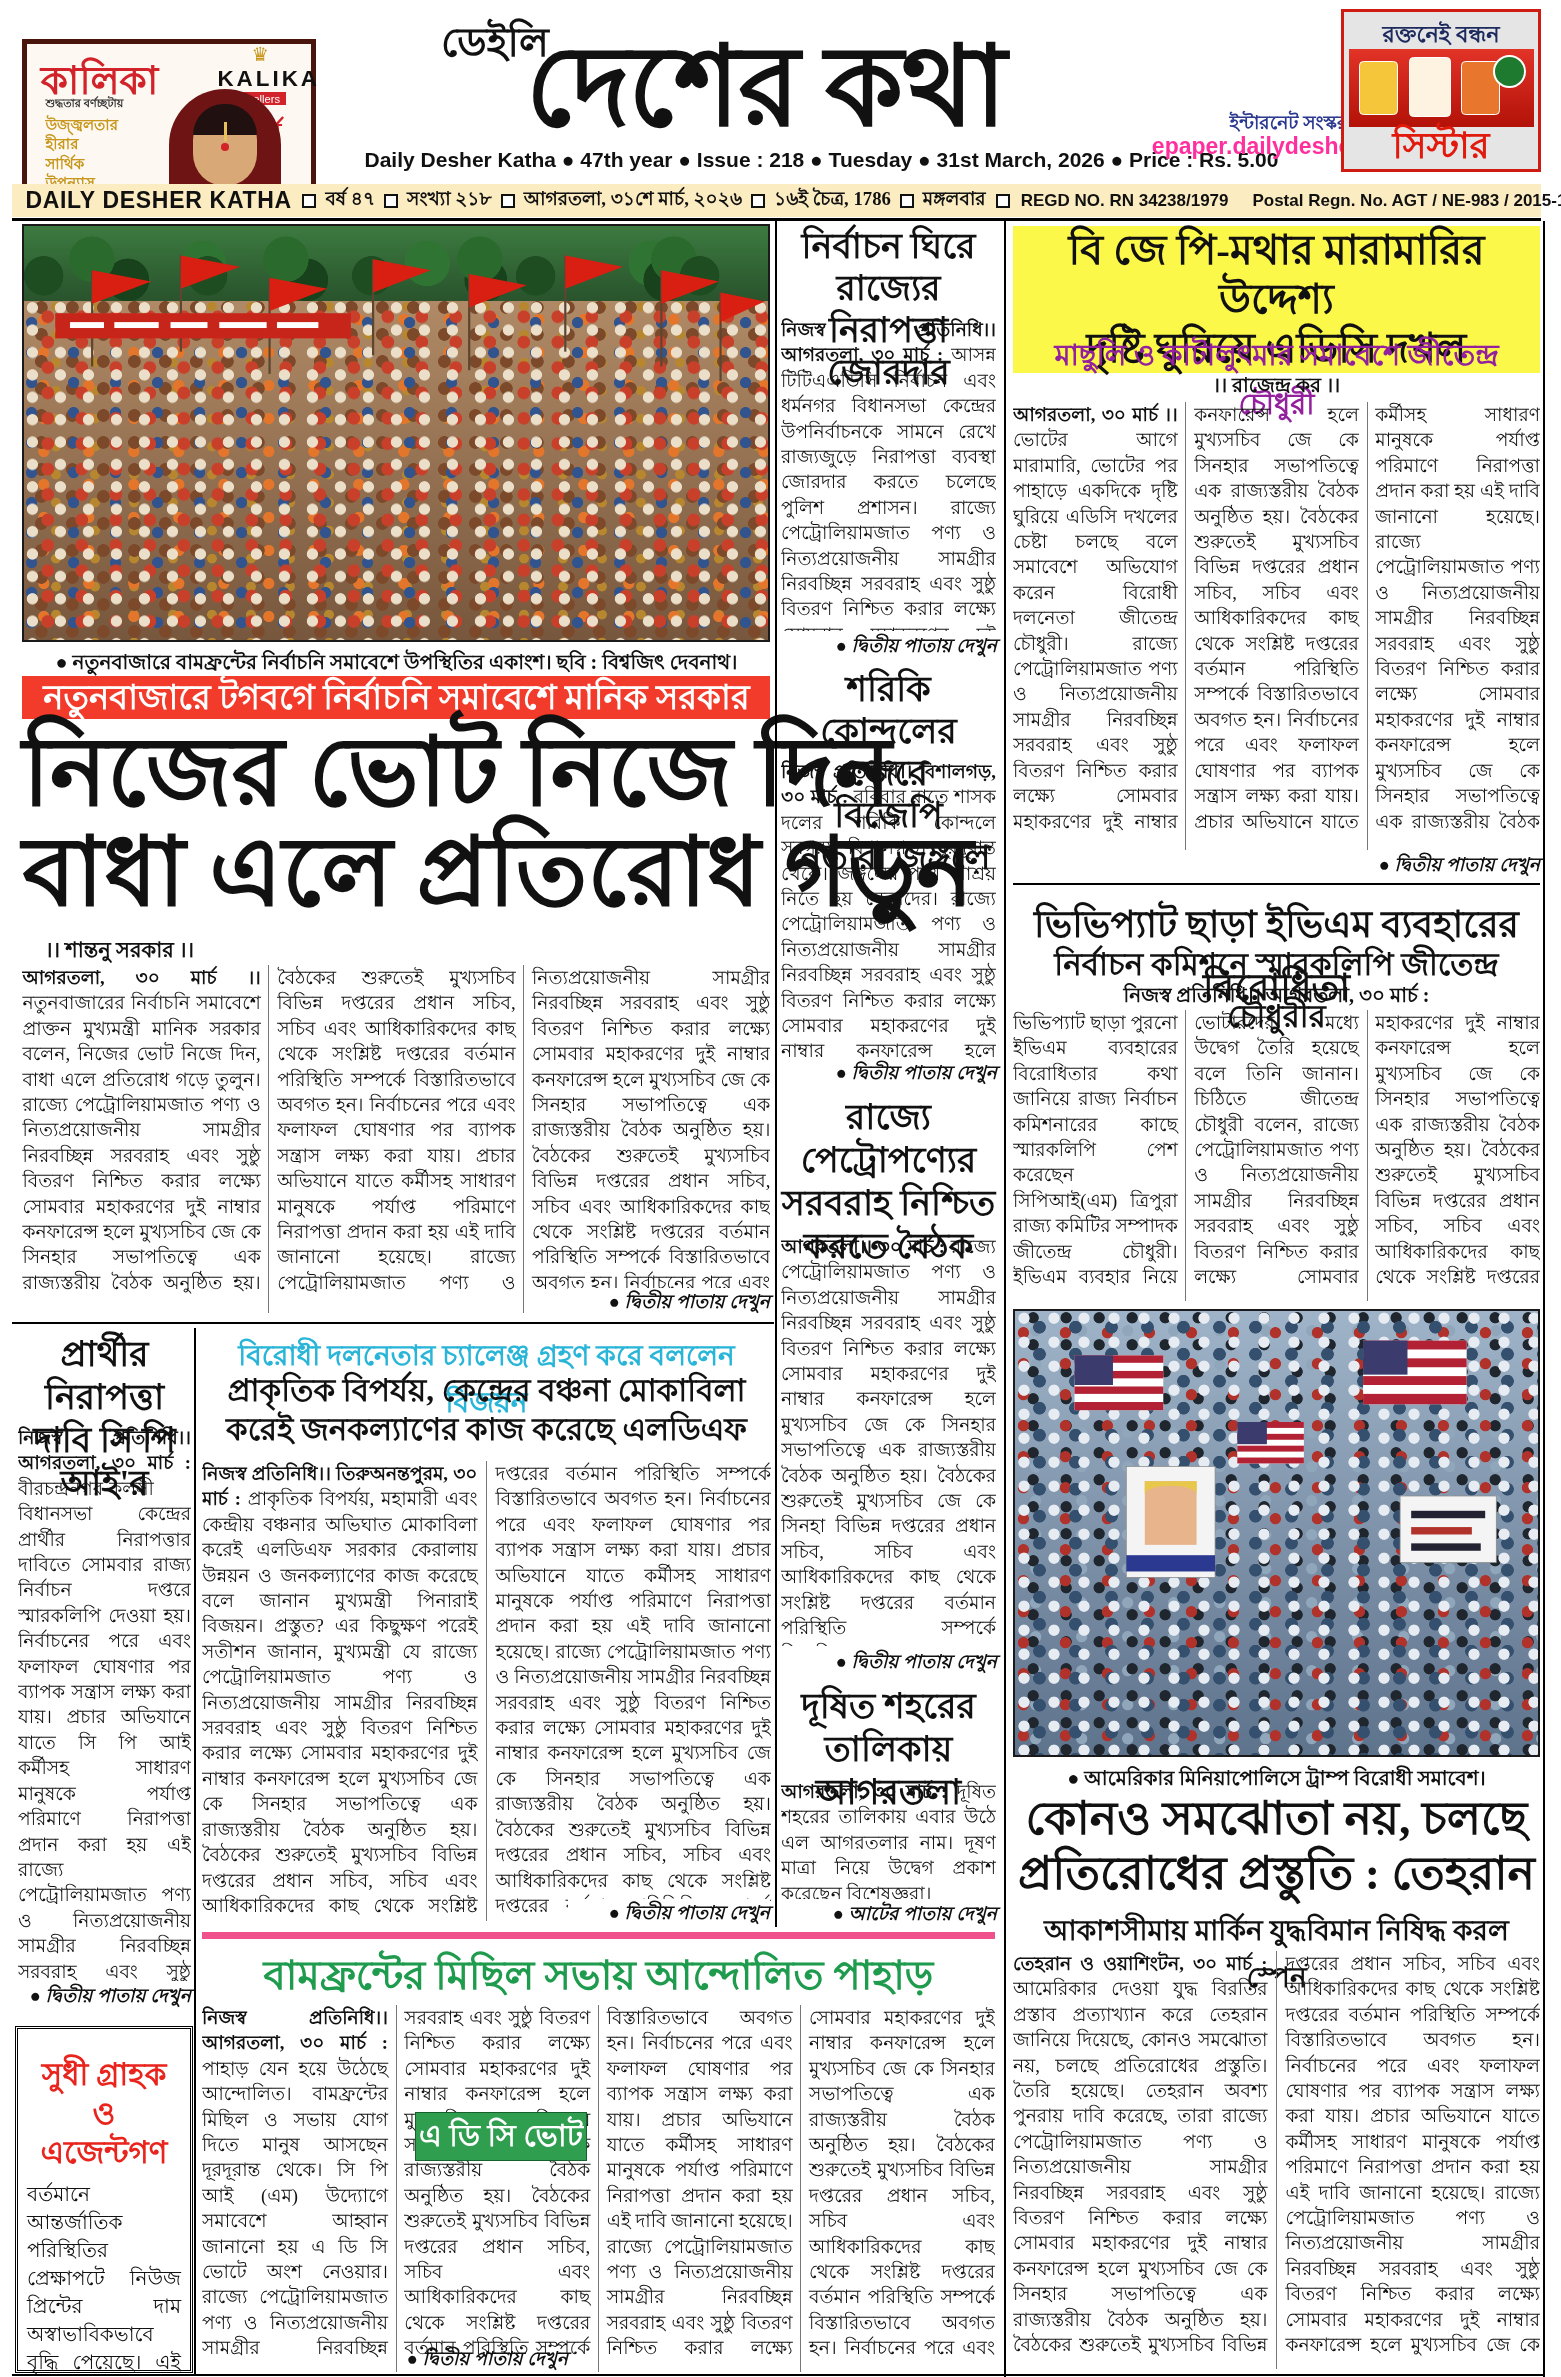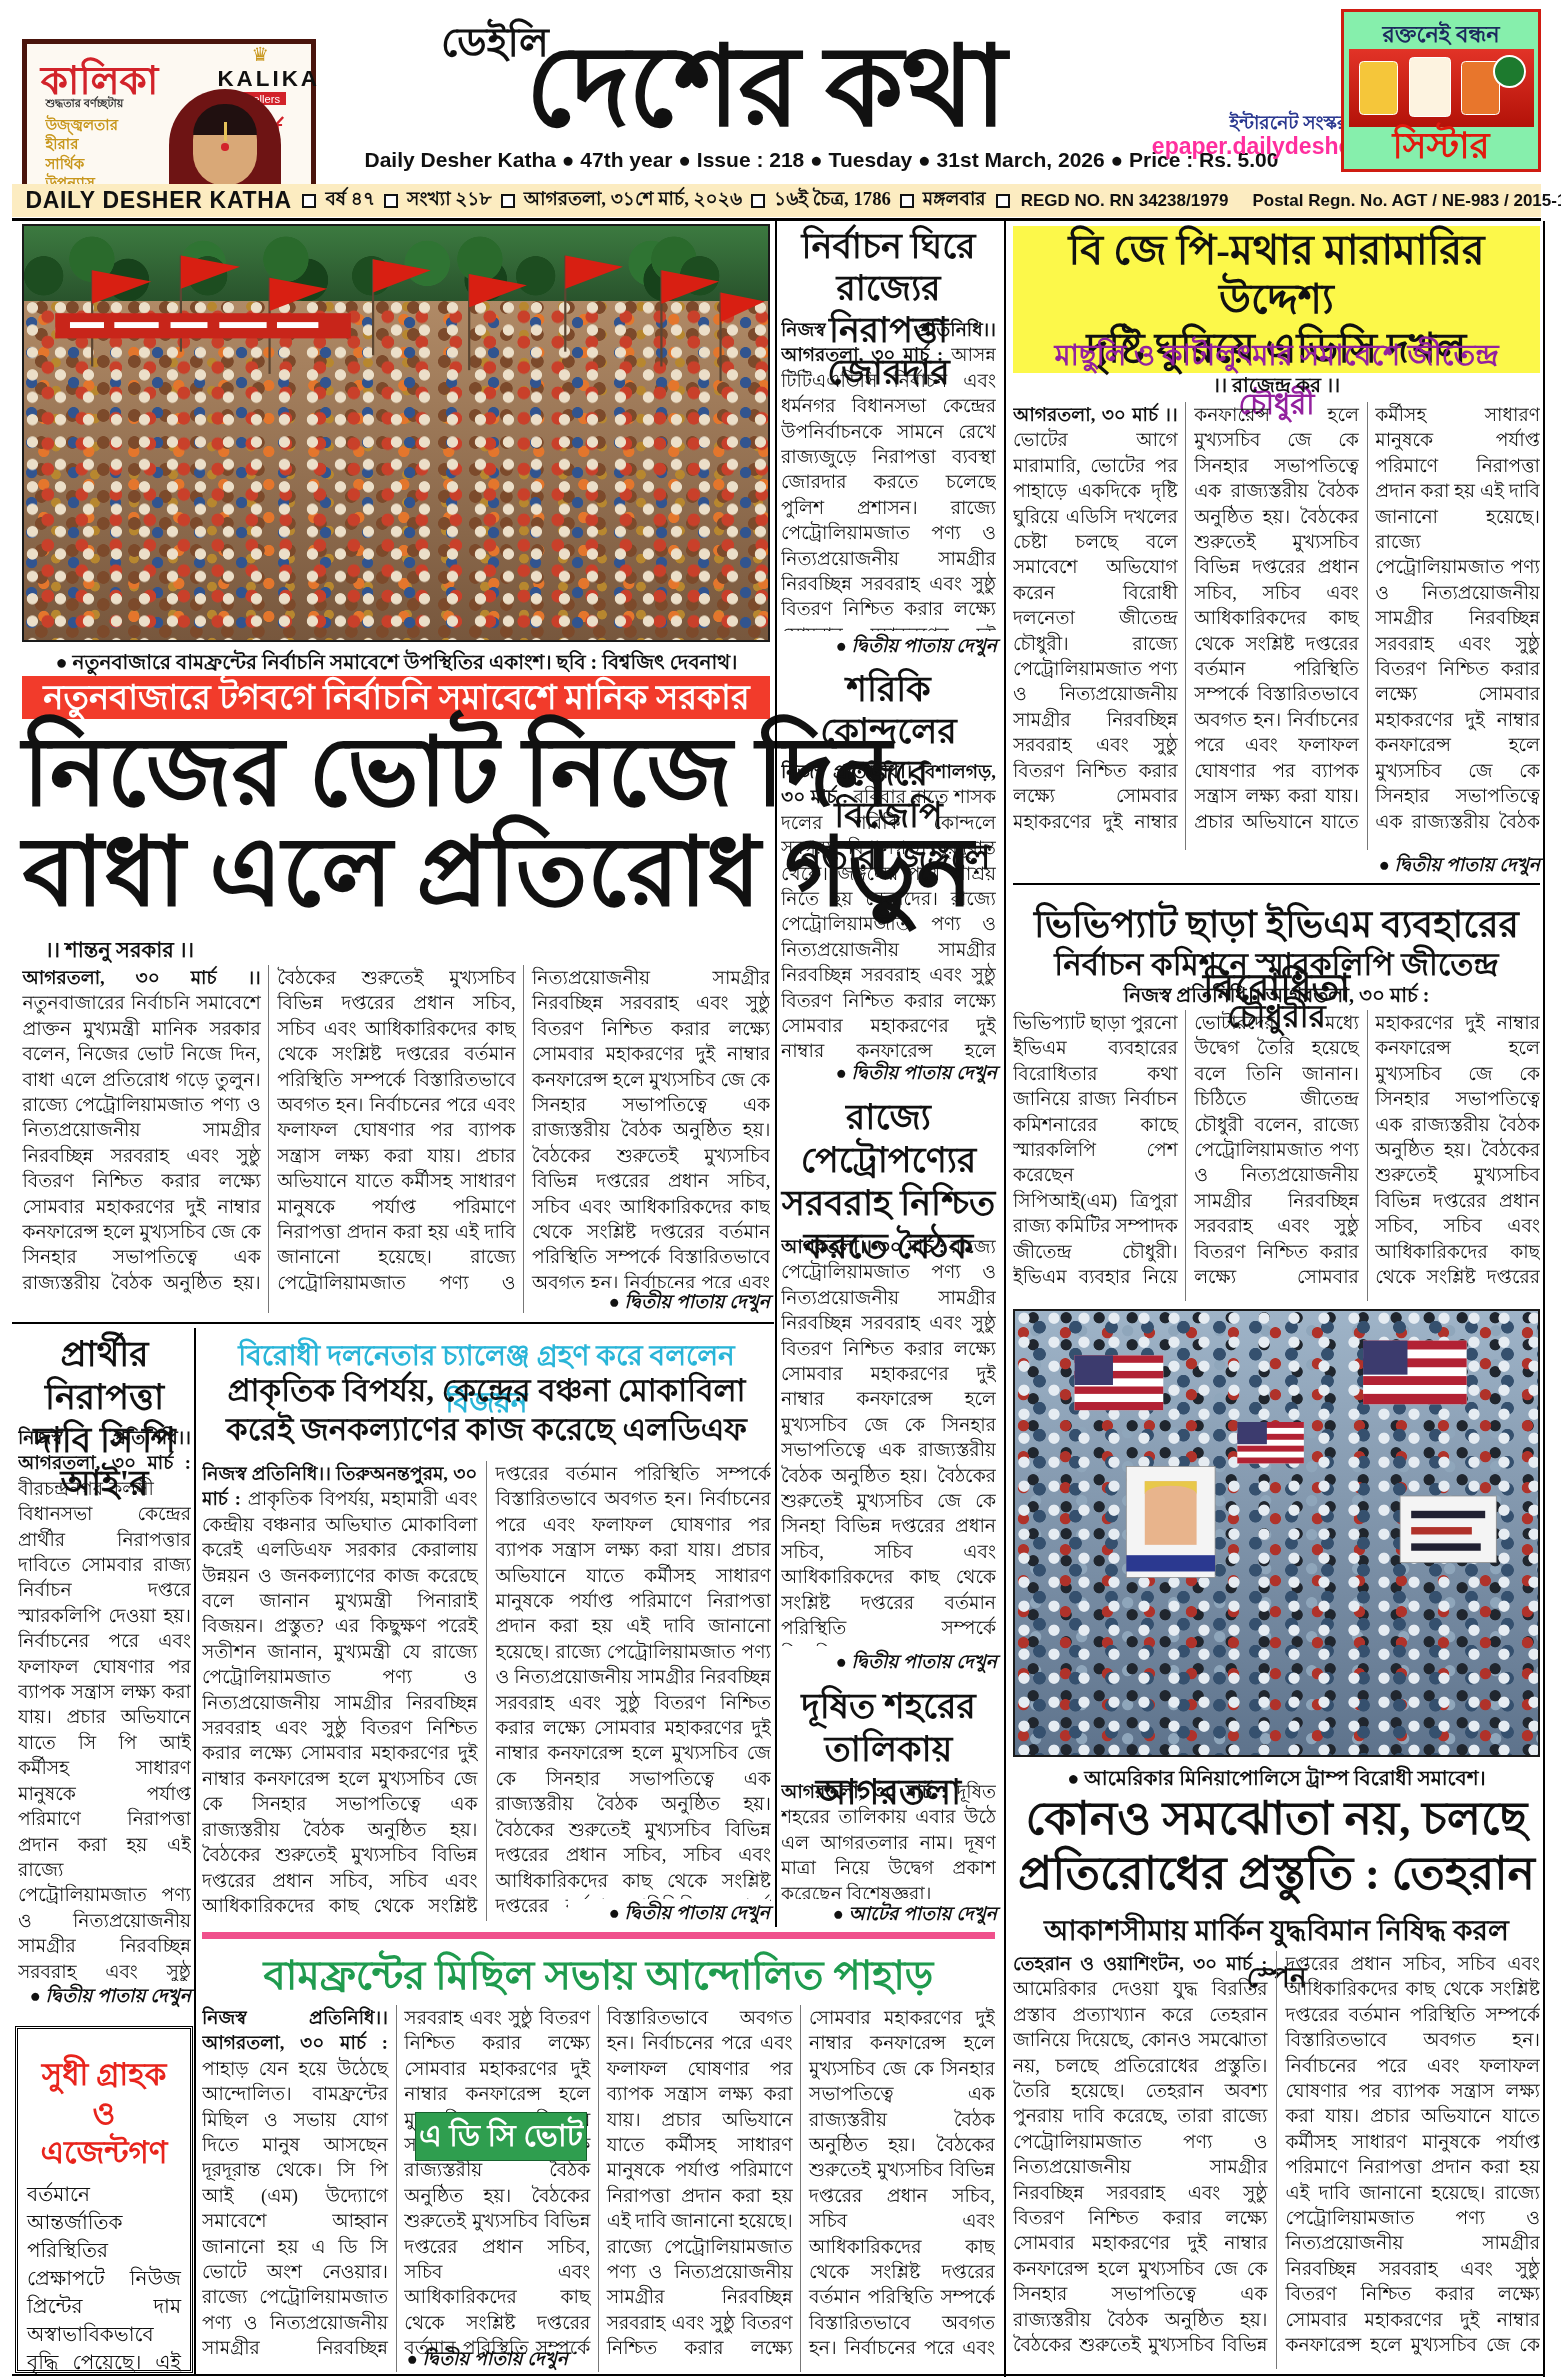--- a/index.html
+++ b/index.html
@@ -22,21 +22,21 @@
   .woman-hood { width:112px; height:112px; border-radius:57px 57px 7.5px 7.5px; background:#6e1414; }
   .woman-face { width:64px; height:78px; border-radius:33px; background:#d9a877; position:absolute; left:24px; top:19.4px; }
   .woman-hair { width:64px; height:31px; border-radius:33px 33px 0 0; background:#201010; position:absolute; left:24px; top:15px; }
   .woman-bindi { width:7.5px; height:7.5px; border-radius:50%; background:#d2232a; position:absolute; left:52px; top:54px; }
   .woman-tikka { width:3px; height:19.4px; background:#e7c25a; position:absolute; left:55px; top:33px; }
   .mast-pre { font-size:40px; font-weight:bold; }
   .mast-title { font-size:112px; font-weight:bold; line-height:112px; letter-spacing:-1.5px; white-space:nowrap; }
   .mast-info { font-size:21px; font-weight:bold; font-family:"Liberation Sans",sans-serif; }
   .net-label { color:#2b3990; font-size:18.7px; font-weight:bold; }
   .net-url { color:#ff2f9e; font-size:23px; font-weight:bold; font-family:"Liberation Sans",sans-serif; }
-  .ad-sister { border:3.7px solid #cf1c12; background:#86efac; }
+  .ad-sister { border:3.7px solid #cf1c12; background:#e5e5e5; }
   .sister-top { color:#1c2a5e; font-weight:bold; font-size:22.4px; text-align:center; }
   .sister-mid { background:linear-gradient(#e23327,#b31208); position:relative; }
   .pack { position:absolute; border:1.5px solid #fff; border-radius:4.5px; }
   .sister-logo { position:absolute; width:33px; height:33px; border-radius:50%; background:#1d7a2e; border:2.2px solid #fff; }
   .sister-brand { color:#e11a0e; font-weight:bold; font-size:36px; text-align:center; line-height:39px; }
   
   .infobar { background:#fcecc1; display:flex; align-items:center; gap:10.5px; padding:0 13.4px; font-weight:bold; }
   .ib-brand { font-family:"Liberation Sans",sans-serif; font-size:23px; letter-spacing:0.7px; font-weight:900; white-space:nowrap; }
   .ib-item { font-size:18.7px; white-space:nowrap; }
   .sq { width:14px; height:14px; background:#fff; border:2.2px solid #111; display:inline-block; flex:none; }

